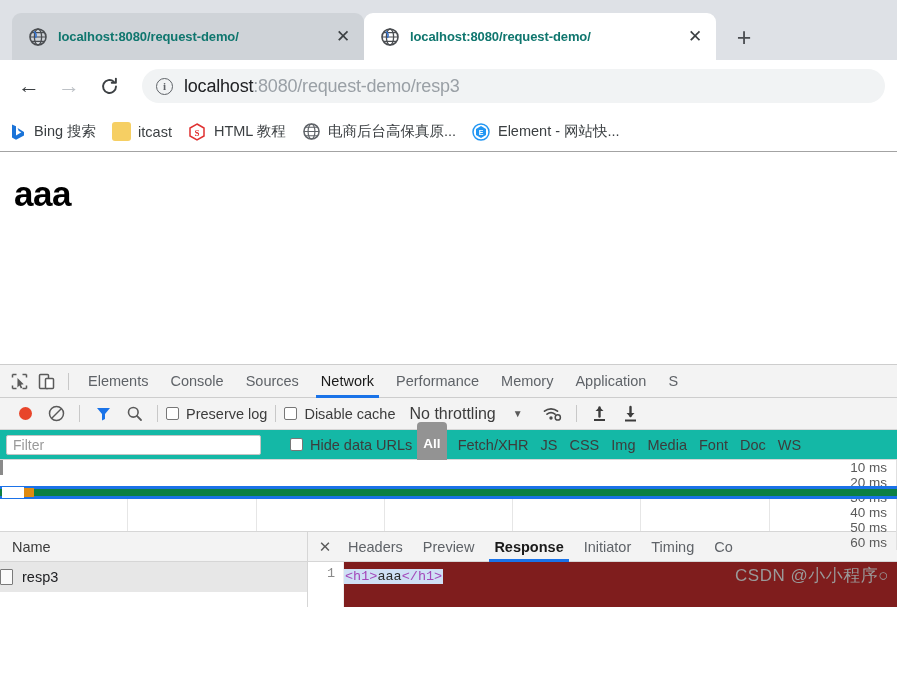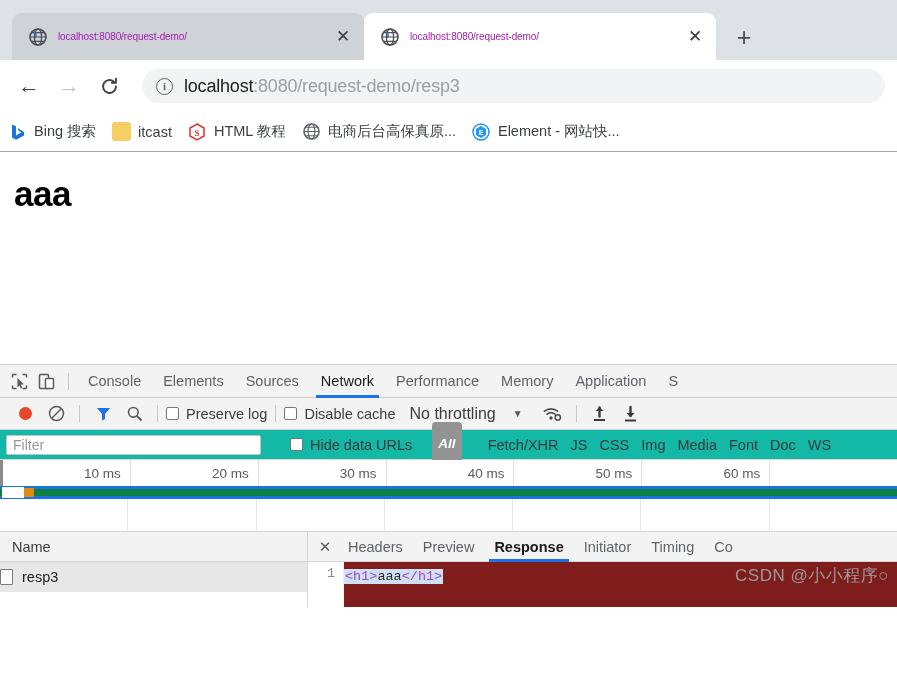--- a/index.html
+++ b/index.html
@@ -19,22 +19,22 @@
     height:47px; width:352px; display:flex; align-items:center;
     border-radius:9px 9px 0 0; padding:0 10px 0 16px; position:relative;
   }
   .tab.inactive{ background:#cfd3d8; }
   .tab.active{ background:#ffffff; }
   .tab-favicon{
     width:19px; height:19px; flex:none; margin-right:11px;
     display:flex; align-items:center; justify-content:center;
   }
   .tab-title{
-    font-size:10px; color:#a21caf; white-space:nowrap; overflow:hidden;
-    flex:1; letter-spacing:-0.1px;
+    font-size:13px; color:#0f766e; white-space:nowrap; overflow:hidden;
+    flex:1; letter-spacing:-0.1px;font-weight:bold;
   }
   .tab-close{
     width:22px; height:22px; flex:none; display:flex; align-items:center;
     justify-content:center; font-size:17px; color:#3c4043; line-height:1;
   }
   .newtab{
     width:40px; height:38px; margin-left:8px; margin-bottom:4px;
     display:flex; align-items:center; justify-content:center;
     font-size:25px; color:#4a4d51; font-weight:300; line-height:1;
   }
@@ -131,27 +131,27 @@
     height:30px; background:#14b8a6; display:flex; align-items:center;
     border-bottom:1px solid #d6d6d6; padding-left:6px;
   }
   .filter-input{
     width:255px; height:20px; background:#ffffff; border:1px solid #c4c4c4;
     border-radius:2px; font-size:14px; color:#9a9a9a; padding:0 6px;
     display:flex; align-items:center; flex:none;
   }
   .pill{
     font-size:13.5px; color:#ffffff; background:#939393; border-radius:4px;
-    padding:15px 6px; margin:0 20px; font-weight:600; line-height:1.1;font-style:italic;
+    padding:15px 6px; margin:0 5px; font-weight:600; line-height:1.1;
   }
   .ftype{ font-size:14.5px; color:#3c3c3c; margin:8px 6px; white-space:nowrap; }
 
   
   .overview{ height:72px; background:#ffffff; position:relative; border-bottom:1px solid #d6d6d6; }
-  .ov-ticks{ height:26px; display:flex; position:relative; }
+  .ov-ticks{ height:26px; display:flex; position:relative;flex-direction:column; }
   .ov-tick{
     flex:1; border-right:1px solid #e0e0e0; font-size:13.5px; color:#5a5a5a;
     display:flex; align-items:center; justify-content:flex-end; padding-right:9px;
   }
   .ov-tick:first-child{ border-left:3px solid #8a8a8a; }
   .ov-tick:last-child{ border-right:none; }
   .ov-bars{ position:absolute; left:0; right:0; top:26px; height:13px; }
   .bar-blue{ position:absolute; left:0; right:0; top:0; height:13px; background:#1b72e8; }
   .bar-green{ position:absolute; left:0; right:0; top:3px; height:7px; background:#0c8043; }
   .bar-white{ position:absolute; left:2px; top:1px; width:22px; height:11px; background:#ffffff; }
@@ -327,22 +327,22 @@
           <path d="M7.5 6l6.2 6.3-2.8.5 1.4 3-1.5.7-1.4-3-2 2z" fill="#5a5a5a"></path>
         </svg>
       </div>
       <div class="dt-iconbtn">
         <svg width="19" height="19" viewBox="0 0 19 19">
           <rect x="2.5" y="2.5" width="9" height="14" rx="1" fill="none" stroke="#5a5a5a" stroke-width="1.5"></rect>
           <rect x="8.5" y="6.5" width="8" height="10" rx="1" fill="#fff" stroke="#5a5a5a" stroke-width="1.5"></rect>
         </svg>
       </div>
       <div class="dt-sep"></div>
+      <div class="dt-tab">Elements</div>
       <div class="dt-tab">Console</div>
-      <div class="dt-tab">Elements</div>
       <div class="dt-tab">Sources</div>
       <div class="dt-tab active">Network</div>
       <div class="dt-tab">Performance</div>
       <div class="dt-tab">Memory</div>
       <div class="dt-tab">Application</div>
       <div class="dt-tab">S</div>
     </div>
 
     <div class="dt-toolbar">
       <div class="tb-btn">

